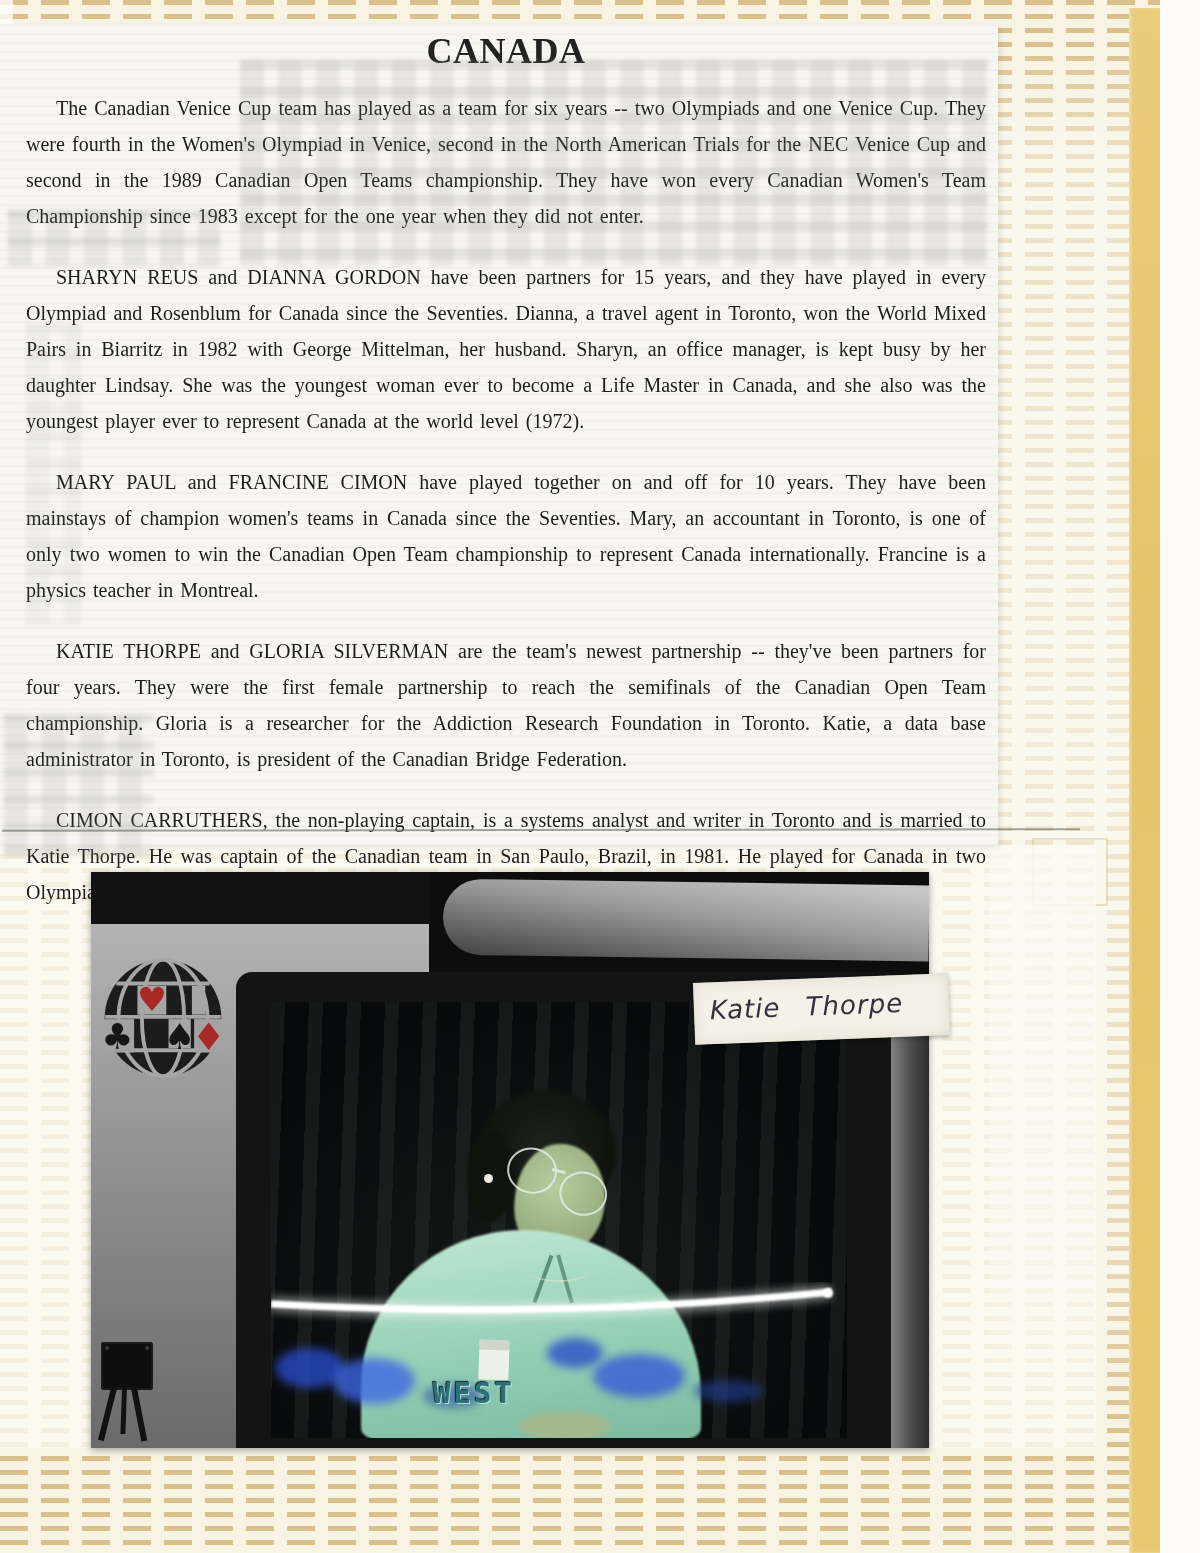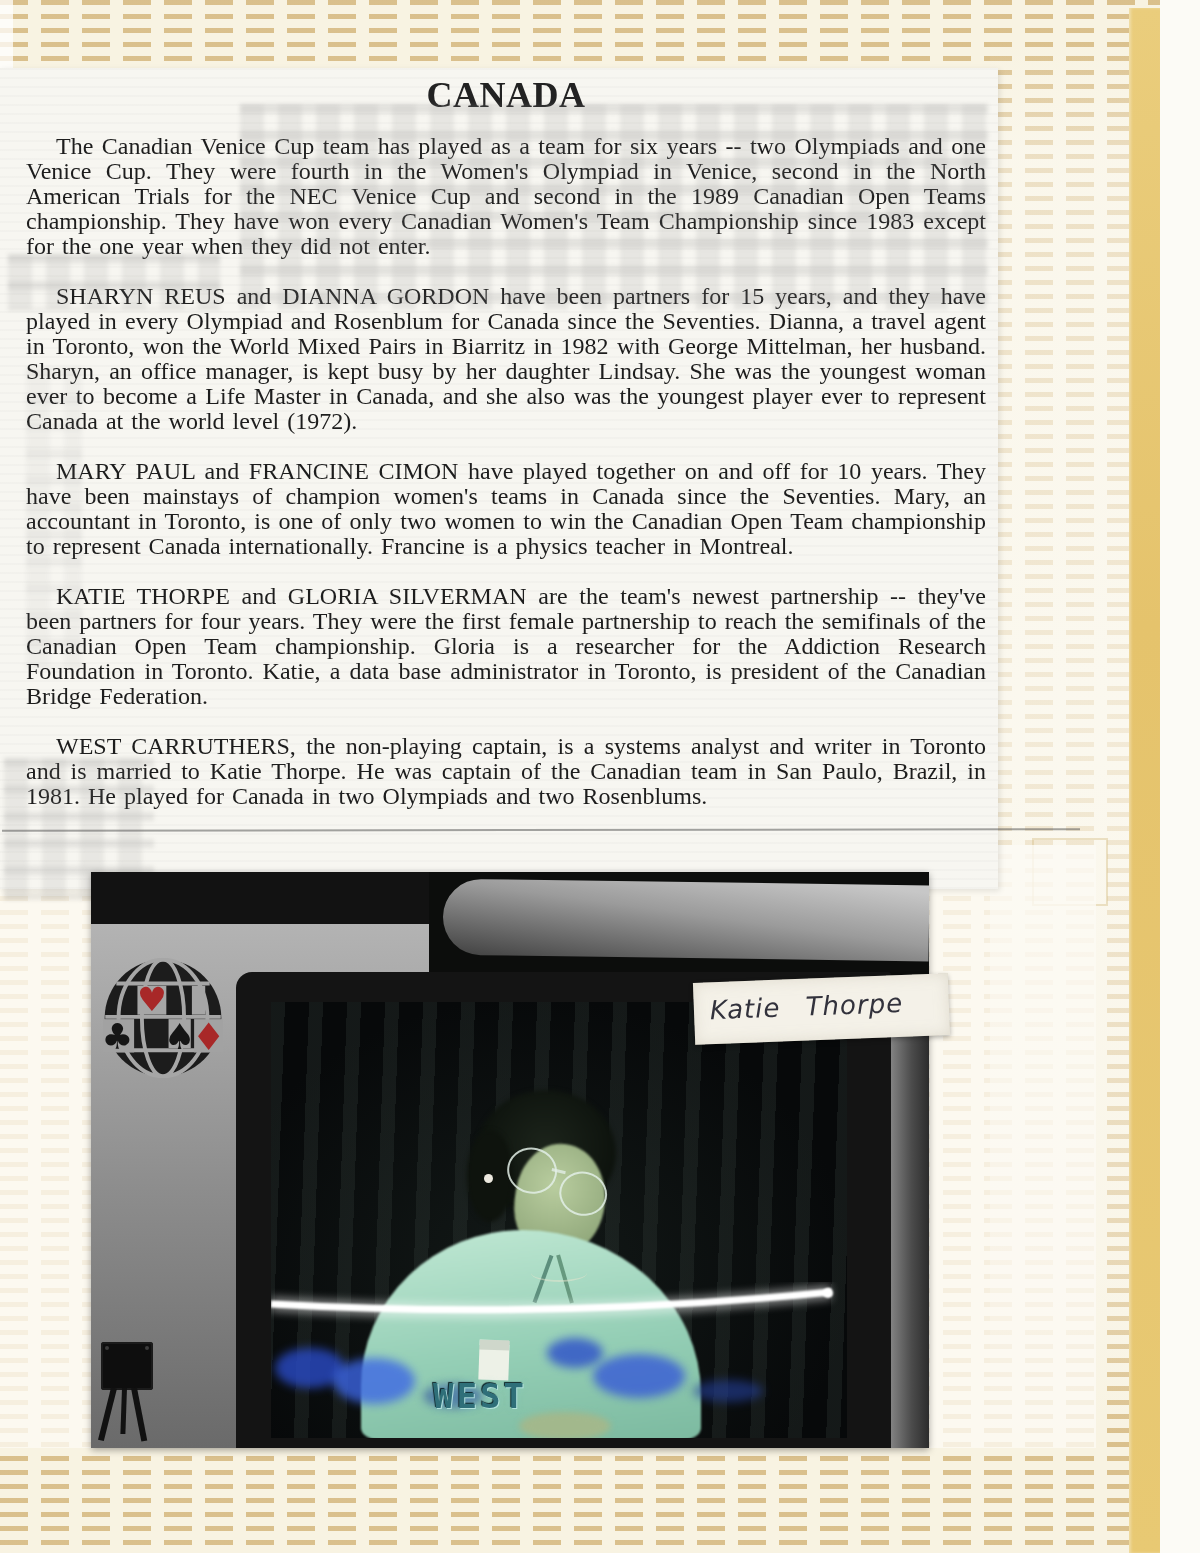--- a/index.html
+++ b/index.html
@@ -21,29 +21,28 @@
   .page-edge-right{left:1160px;top:0;width:40px;height:1553px;background:#fcfbf6;}
   .page-edge-left{left:0;top:0;width:13px;height:340px;background:rgba(255,255,255,.75);}
   .faint-square{left:1032px;top:838px;width:72px;height:64px;border:2px solid rgba(214,192,140,.45);}
   .under-white{left:0;top:845px;width:1096px;height:603px;background:rgba(252,250,244,.8);}
   
   .clipping{
     left:0;top:24px;width:998px;height:821px;background:#f7f6f1;
     background-image:repeating-linear-gradient(to bottom, rgba(180,180,180,.07) 0 2px, rgba(0,0,0,0) 2px 9px);
     box-shadow:2px 2px 6px rgba(0,0,0,.10);
     color:#1d1d1d;
-    margin-top:44px;
   }
   .clip-inner{padding:6px 12px 0 26px;}
   h1.title{
     margin:0 0 18px 0;text-align:center;font-size:36px;font-weight:700;
     letter-spacing:.5px;color:#222;
   }
   p.para{
-    margin:0 0 25px 0;font-size:24px;line-height:25px;text-align:justify;
+    margin:0 0 25px 0;font-size:20px;line-height:36px;text-align:justify;
     text-indent:30px;word-spacing:2px;color:#1d1d1d;
   }
   p.para .b{font-weight:400;}
   .clip-rule{left:2px;top:829px;width:1078px;height:2px;background:rgba(75,75,75,.5);transform:rotate(-.08deg);}
   
   .ghost{
     background-image:
       repeating-linear-gradient(to bottom, rgba(120,120,120,.38) 0 9px, rgba(0,0,0,0) 9px 27px),
       repeating-linear-gradient(to right, rgba(130,130,130,.33) 0 24px, rgba(0,0,0,0) 24px 38px);
     filter:blur(2px);
@@ -85,21 +84,21 @@
     background:linear-gradient(172deg,#bbe5d0 8%,#95cfb6 55%,#7cbaa0 100%);filter:blur(1px);}
   .sc-collar-l{left:270px;top:252px;width:4px;height:50px;background:#5d8f7d;transform:rotate(20deg);}
   .sc-collar-r{left:292px;top:252px;width:4px;height:50px;background:#67997f;transform:rotate(-16deg);}
   .sc-necklace{left:260px;top:262px;width:56px;height:16px;border-bottom:2px solid rgba(232,230,208,.5);border-radius:50%;}
   .sc-badge{left:208px;top:338px;width:30px;height:40px;background:#edf1e7;transform:rotate(2deg);
     box-shadow:inset 0 10px 0 rgba(120,140,120,.25);}
   .sc-hands{left:248px;top:410px;width:92px;height:28px;border-radius:50%;background:#a2b88c;filter:blur(3px);}
   .sc-streak{left:0;top:280px;width:576px;height:46px;}
   .sc-west{
     left:162px;top:374px;font-family:"DejaVu Sans Mono",monospace;font-weight:700;
-    font-size:34px;letter-spacing:3px;color:#2f6f79;
+    font-size:29px;letter-spacing:3px;color:#2f6f79;
     text-shadow:1px 1px 0 rgba(188,234,228,.85), -1px -1px 1px rgba(8,30,34,.95), 0 0 7px rgba(120,200,210,.35);
   }
   .blob{border-radius:50%;filter:blur(5px);opacity:.78;}
   .blob1{left:4px;top:346px;width:70px;height:40px;background:#2a4ccb;}
   .blob2{left:62px;top:356px;width:82px;height:46px;background:#3c66e6;}
   .blob3{left:152px;top:382px;width:60px;height:24px;background:#24409c;opacity:.55;}
   .blob4{left:276px;top:336px;width:56px;height:30px;background:#2a4ccb;}
   .blob5{left:322px;top:352px;width:92px;height:44px;background:#3558d8;}
   .blob6{left:422px;top:378px;width:70px;height:22px;background:#24409c;opacity:.6;}
   
@@ -136,21 +135,21 @@
     <div class="abs ghost g1"></div>
     <div class="abs ghost g2"></div>
     <div class="abs ghost g3"></div>
     <div class="abs ghost g4"></div>
     <div class="clip-inner">
       <h1 class="title">CANADA</h1>
       <p class="para"><span class="b"></span><span></span><span class="b"></span><span>The Canadian Venice Cup team has played as a team for six years -- two Olympiads and one Venice Cup. They were fourth in the Women's Olympiad in Venice, second in the North American Trials for the NEC Venice Cup and second in the 1989 Canadian Open Teams championship. They have won every Canadian Women's Team Championship since 1983 except for the one year when they did not enter.</span></p>
       <p class="para"><span class="b">SHARYN REUS</span><span> and </span><span class="b">DIANNA GORDON</span><span> have been partners for 15 years, and they have played in every Olympiad and Rosenblum for Canada since the Seventies. Dianna, a travel agent in Toronto, won the World Mixed Pairs in Biarritz in 1982 with George Mittelman, her husband. Sharyn, an office manager, is kept busy by her daughter Lindsay. She was the youngest woman ever to become a Life Master in Canada, and she also was the youngest player ever to represent Canada at the world level (1972).</span></p>
       <p class="para"><span class="b">MARY PAUL</span><span> and </span><span class="b">FRANCINE CIMON</span><span> have played together on and off for 10 years. They have been mainstays of champion women's teams in Canada since the Seventies. Mary, an accountant in Toronto, is one of only two women to win the Canadian Open Team championship to represent Canada internationally. Francine is a physics teacher in Montreal.</span></p>
       <p class="para"><span class="b">KATIE THORPE</span><span> and </span><span class="b">GLORIA SILVERMAN</span><span> are the team's newest partnership -- they've been partners for four years. They were the first female partnership to reach the semifinals of the Canadian Open Team championship. Gloria is a researcher for the Addiction Research Foundation in Toronto. Katie, a data base administrator in Toronto, is president of the Canadian Bridge Federation.</span></p>
-      <p class="para"><span class="b">WEST CARRUTHERS</span><span></span><span class="b"></span><span>, the non-playing captain, is a systems analyst and writer in Toronto and is married to Katie Thorpe. He was captain of the Canadian team in San Paulo, Brazil, in 1981. He played for Canada in two Olympiads and two Rosenblums.</span></p>
+      <p class="para"><span class="b">CIMON CARRUTHERS</span><span></span><span class="b"></span><span>, the non-playing captain, is a systems analyst and writer in Toronto and is married to Katie Thorpe. He was captain of the Canadian team in San Paulo, Brazil, in 1981. He played for Canada in two Olympiads and two Rosenblums.</span></p>
     </div>
   </div>
   <div class="abs clip-rule"></div>
 
   <div class="abs photo">
     <div class="abs ph-topband"></div>
     <div class="abs ph-blackblock"></div>
     <div class="abs ph-roll"></div>
 
     <svg class="abs wbf" viewBox="0 0 108 108">

